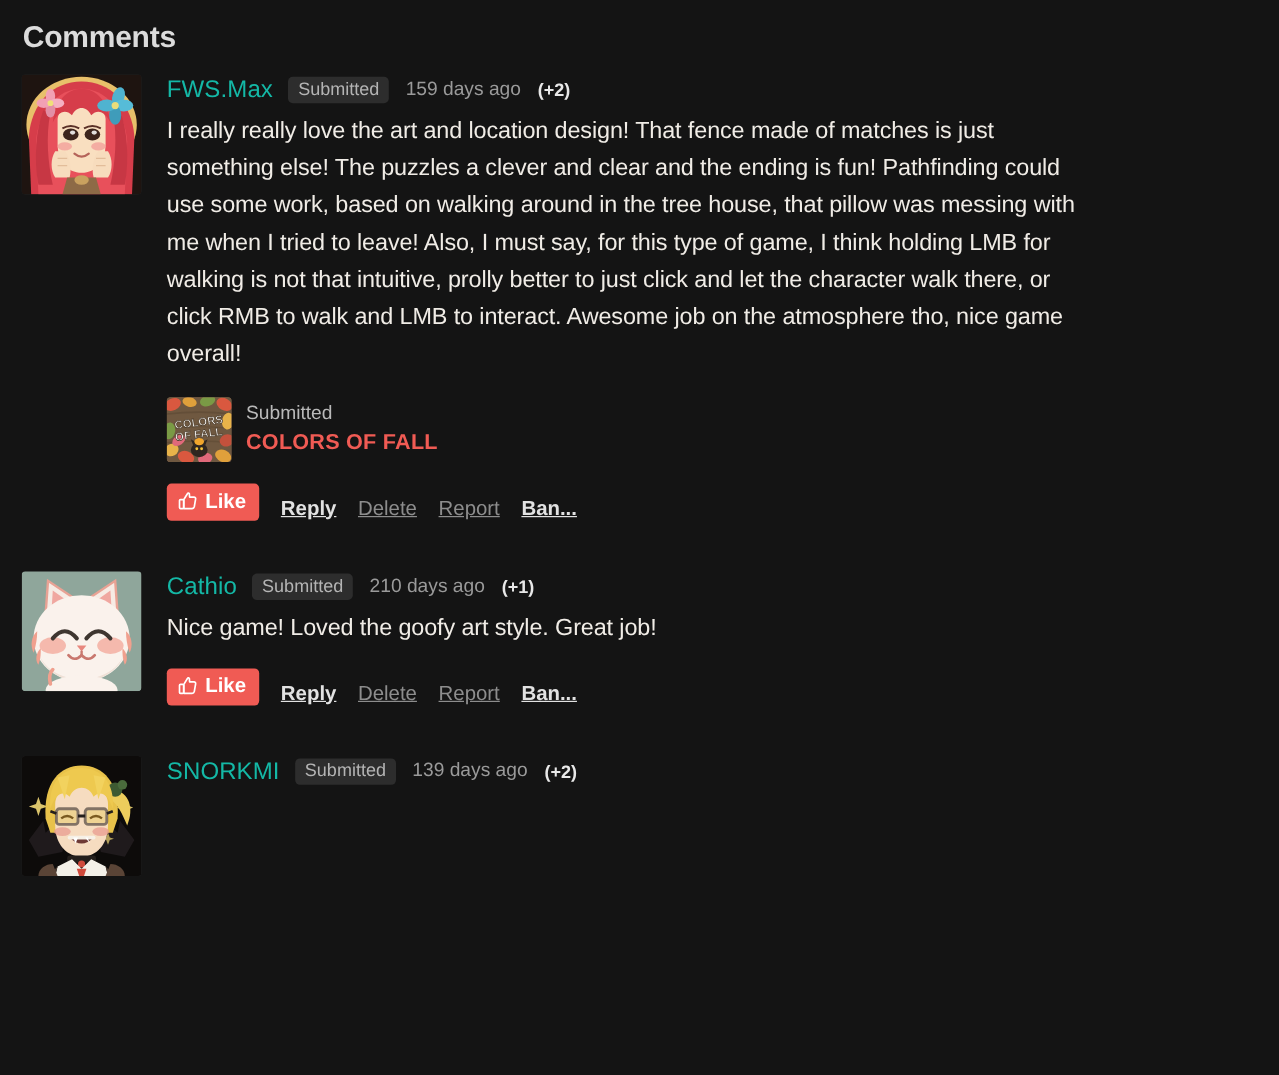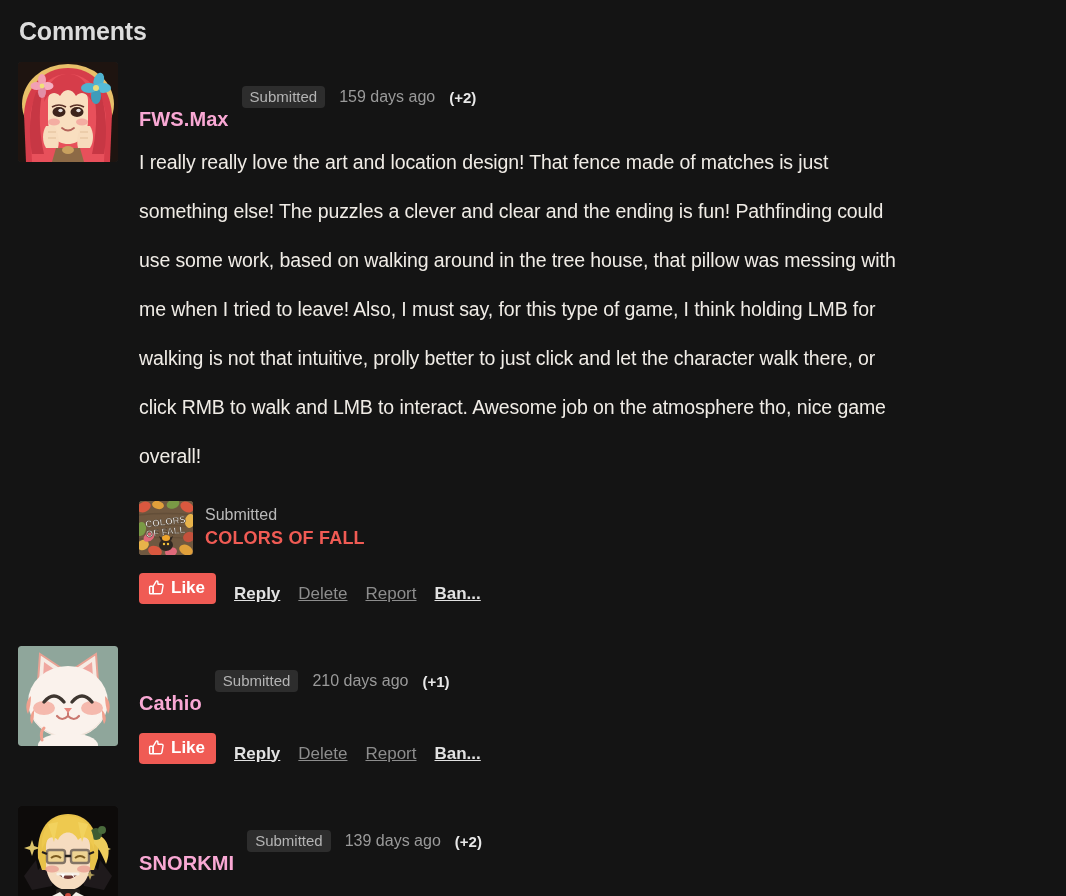--- a/index.html
+++ b/index.html
@@ -62,25 +62,24 @@
   }
 
   
   .comment-head {
     display: flex;
     align-items: center;
     margin-bottom: 7px;
     white-space: nowrap;
   }
   .author {
-    color: #f9a8d4;
+    color: #14b8a6;
     font-size: 20px;
-    font-weight: bold;
+    font-weight: normal;
     letter-spacing: 0.1px;
-    margin-top: 44px;
   }
   .badge {
     background: #2d2d2d;
     color: #b4b4b4;
     font-size: 15px;
     font-weight: normal;
     border-radius: 4px;
     padding: 3px 8px 4px 8px;
     margin-left: 13px;
     line-height: 1;
@@ -94,21 +93,21 @@
     color: #e8e8e8;
     font-size: 15px;
     font-weight: bold;
     margin-left: 14px;
   }
 
   
   .comment-text {
     color: #f0ece6;
     font-size: 19.5px;
-    line-height: 49px;
+    line-height: 31px;
     letter-spacing: -0.1px;
     margin: 0;
     max-width: 900px;
     word-wrap: break-word;
   }
 
   
   .game-ref {
     display: flex;
     align-items: center;
@@ -371,20 +370,21 @@
     </div>
 
     <div class="comment-body">
       <div class="comment-head">
         <span class="author">Cathio</span>
         <span class="badge">Submitted</span>
         <span class="timestamp">210 days ago</span>
         <span class="votes">(+1)</span>
       </div>
 
+      <p class="comment-text">Nice game! Loved the goofy art style. Great job!</p>
 
       <div class="actions">
         <button class="like-button">
           <span class="thumb-icon">
             <svg viewBox="0 0 18 18" xmlns="http://www.w3.org/2000/svg">
               <path d="M5.2 7.3 L8.3 2.2 C8.6 1.6 9.6 1.8 9.8 2.5 L10 5.2 L13.6 5.2 C14.6 5.2 15.3 6.1 15 7 L13.9 13.3 C13.7 14.2 13 14.8 12.1 14.8 L5.2 14.8 Z" fill="none" stroke="#ffffff" stroke-width="1.4" stroke-linejoin="round"></path>
               <rect x="1.6" y="7.3" width="3.4" height="7.5" rx="0.8" fill="none" stroke="#ffffff" stroke-width="1.4"></rect>
             </svg>
           </span>
           <span>Like</span>

